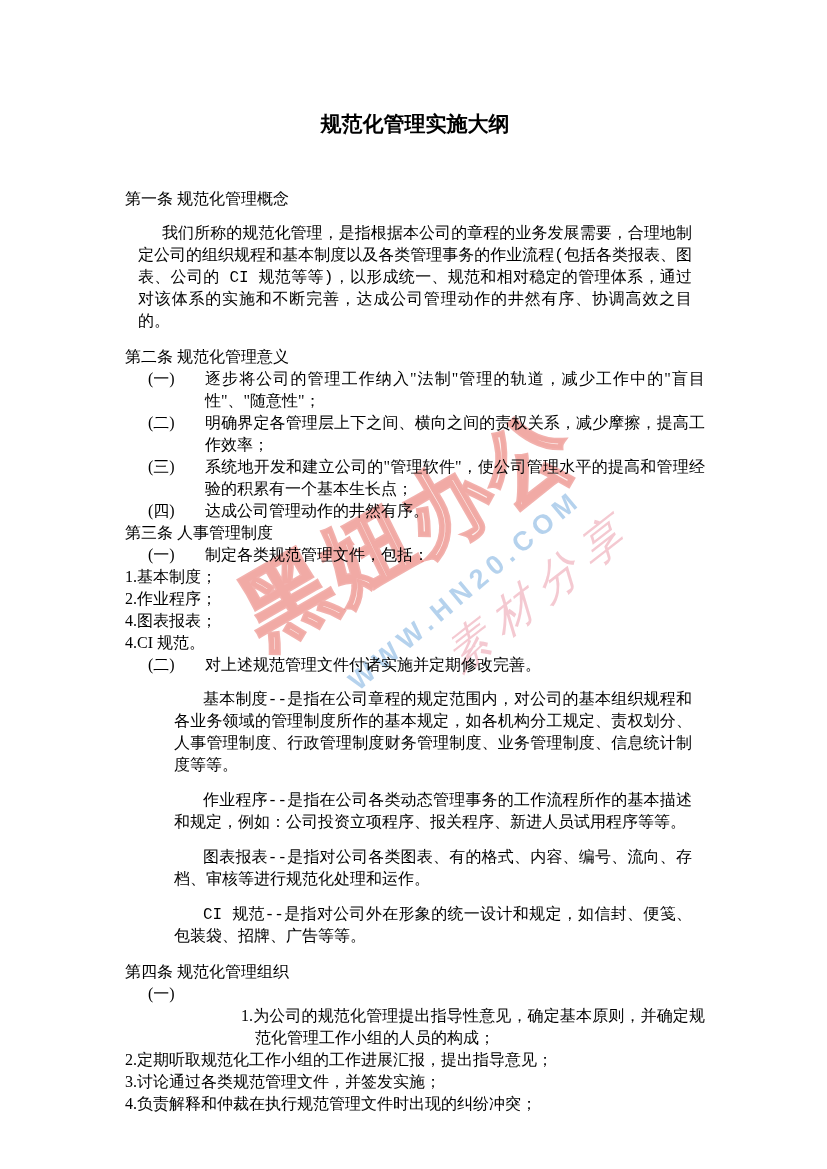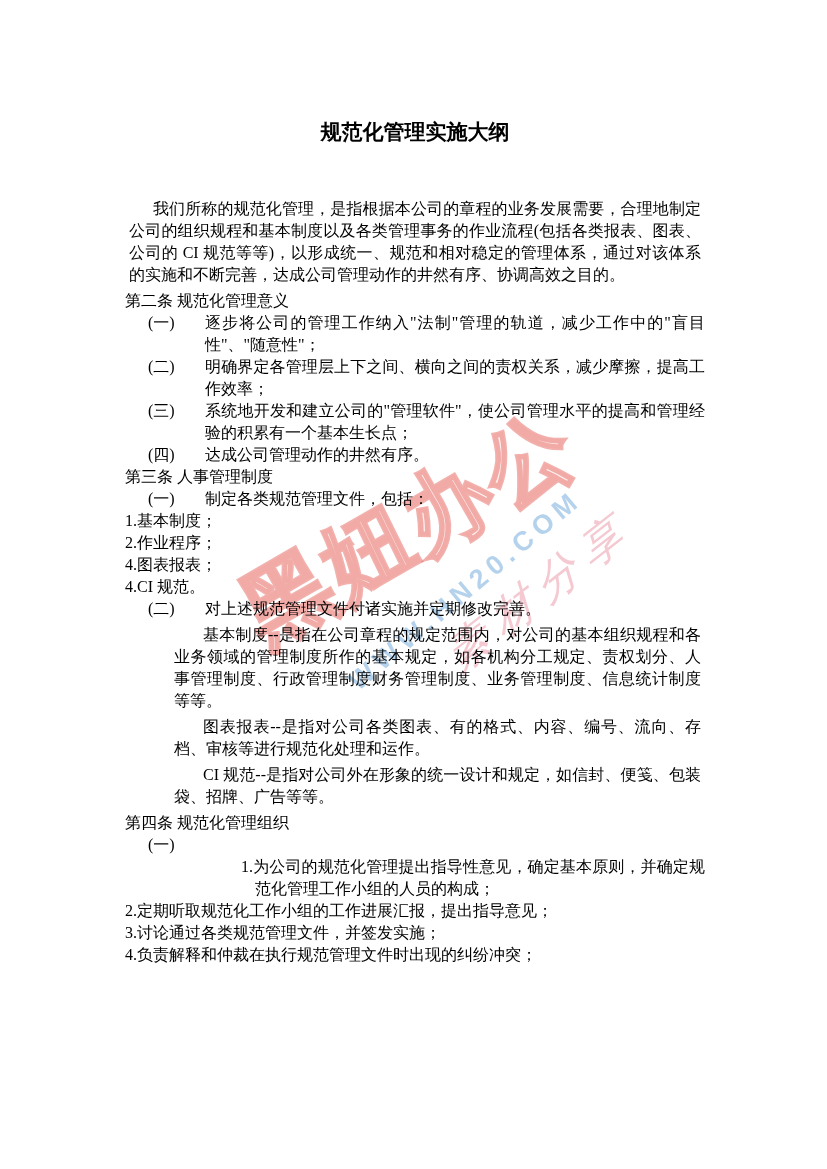--- a/index.html
+++ b/index.html
@@ -69,34 +69,34 @@
 
   
   .content {
     position: relative;
     z-index: 1;
     padding: 111px 122px 0 125px;
     font-size: 16px;
     line-height: 22px;
   }
   .doc-title {
-    margin: 10px 0 51px 0;
+    margin: 0 0 51px 0;
     font-size: 21px;
     line-height: 26px;
     font-weight: 700;
     text-align: center;
-    font-family: Liberation Mono, monospace;
   }
   .article { margin: 0; }
   .article-gap { margin-top: 4px; }
   .heading { font-weight: 400; }
   .para {
-    margin: 4px;
+    margin: 13px;
     text-indent: 24px;
     text-align: justify;
+    font-family: Liberation Mono, monospace;
   }
   .item { display: flex; }
   .item .marker {
     flex: 0 0 57px;
     margin-left: 23px;
     white-space: nowrap;
   }
   .item .itext {
     flex: 1;
     text-align: justify;
@@ -123,20 +123,21 @@
     <div class="wm-brand">黑妞办公</div>
     <div class="wm-url">WWW.HN20.COM</div>
     <div class="wm-script">素材分享</div>
   </div>
 
   <div class="content">
 
     <h1 class="doc-title">规范化管理实施大纲</h1>
 
     <section class="article">
+      <div class="heading">第一条 规范化管理概念</div>
       <p class="para">我们所称的规范化管理，是指根据本公司的章程的业务发展需要，合理地制定公司的组织规程和基本制度以及各类管理事务的作业流程(包括各类报表、图表、公司的 CI 规范等等)，以形成统一、规范和相对稳定的管理体系，通过对该体系的实施和不断完善，达成公司管理动作的井然有序、协调高效之目的。</p>
     </section>
 
     <section class="article article-gap">
       <div class="heading">第二条 规范化管理意义</div>
       <div class="item">
         <span class="marker">(一)</span>
         <span class="itext">逐步将公司的管理工作纳入"法制"管理的轨道，减少工作中的"盲目性"、"随意性"；</span>
       </div>
       <div class="item">
@@ -161,20 +162,21 @@
       </div>
       <div class="sub">1.基本制度；</div>
       <div class="sub">2.作业程序；</div>
       <div class="sub">4.图表报表；</div>
       <div class="sub">4.CI 规范。</div>
       <div class="item">
         <span class="marker">(二)</span>
         <span class="itext">对上述规范管理文件付诸实施并定期修改完善。</span>
       </div>
       <p class="para def">基本制度--是指在公司章程的规定范围内，对公司的基本组织规程和各业务领域的管理制度所作的基本规定，如各机构分工规定、责权划分、人事管理制度、行政管理制度财务管理制度、业务管理制度、信息统计制度等等。</p>
+      <p class="para def">作业程序--是指在公司各类动态管理事务的工作流程所作的基本描述和规定，例如：公司投资立项程序、报关程序、新进人员试用程序等等。</p>
       <p class="para def">图表报表--是指对公司各类图表、有的格式、内容、编号、流向、存档、审核等进行规范化处理和运作。</p>
       <p class="para def">CI 规范--是指对公司外在形象的统一设计和规定，如信封、便笺、包装袋、招牌、广告等等。</p>
     </section>
 
     <section class="article">
       <div class="heading">第四条 规范化管理组织</div>
       <div class="item">
         <span class="marker">(一)</span>
       </div>
       <div class="sub-hang">1.为公司的规范化管理提出指导性意见，确定基本原则，并确定规范化管理工作小组的人员的构成；</div>

